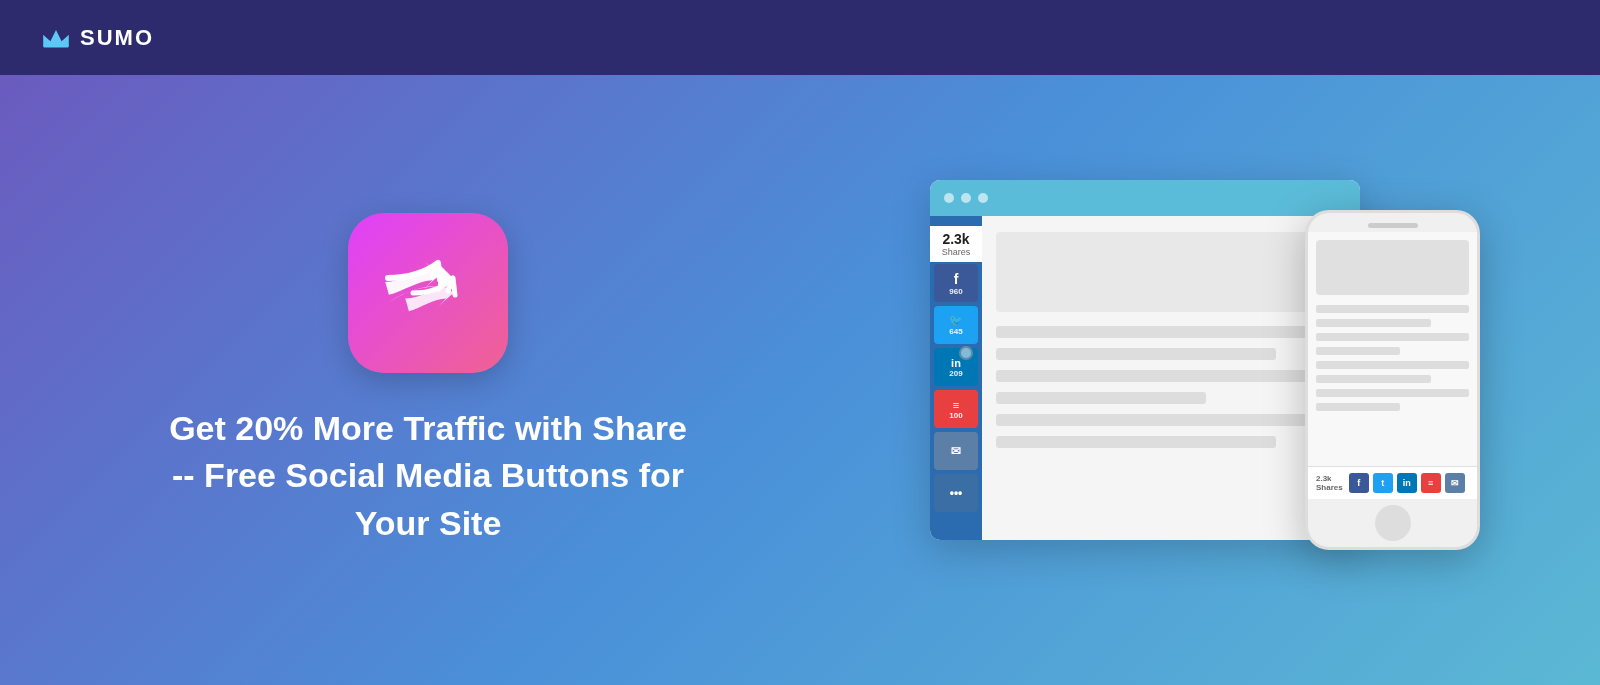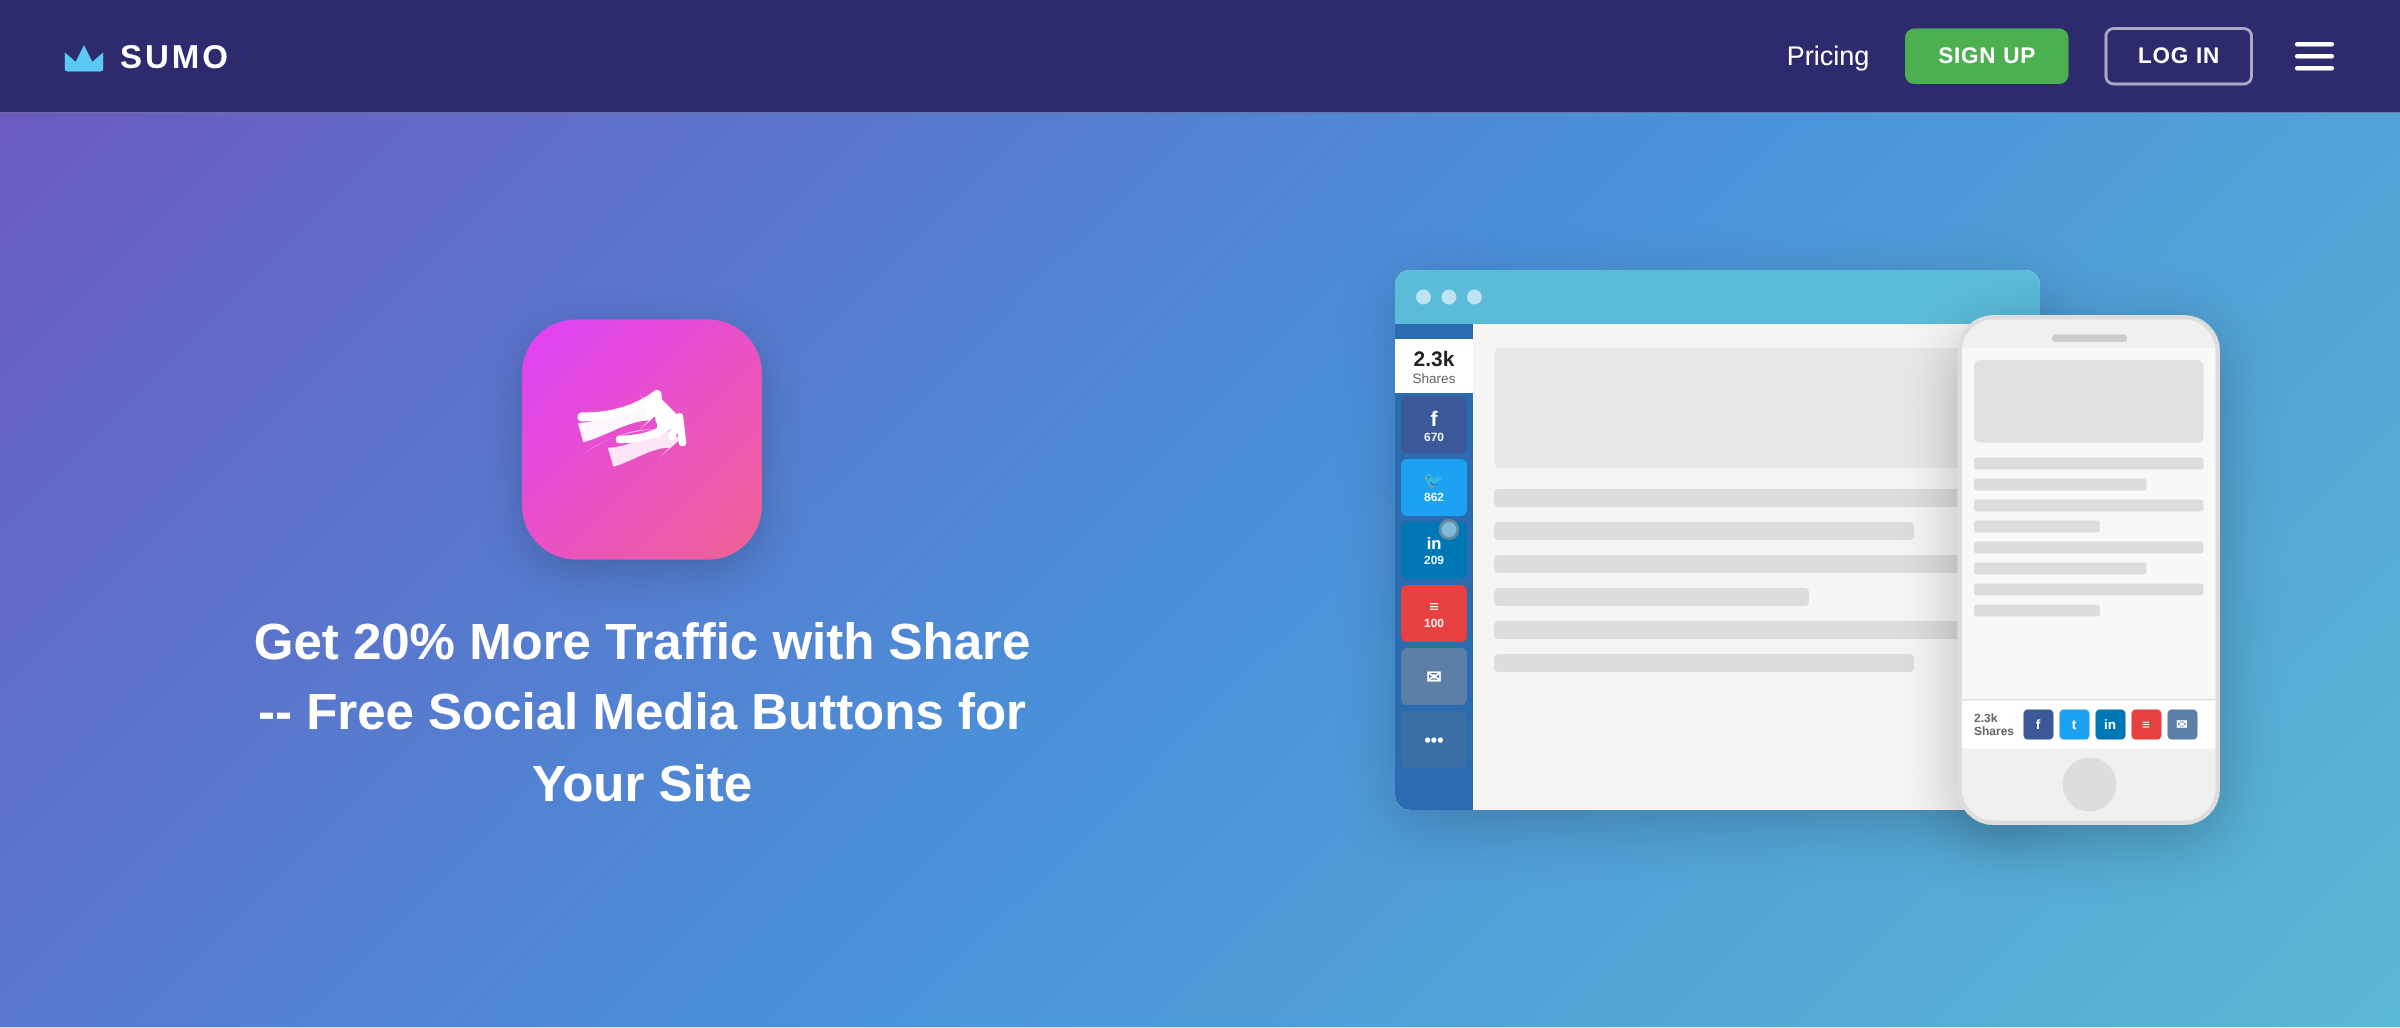--- a/index.html
+++ b/index.html
@@ -334,30 +334,20 @@
 <body>
 
 <nav class="navbar">
   <div class="logo-area">
     <svg class="logo-crown" viewBox="0 0 40 28" fill="none" xmlns="http://www.w3.org/2000/svg">
       <path d="M4 24 L4 10 L13 18 L20 4 L27 18 L36 10 L36 24 Z" fill="#5bc8f5"></path>
       <rect x="4" y="22" width="32" height="4" rx="2" fill="#5bc8f5"></rect>
     </svg>
     <span class="logo-text">SUMO</span>
   </div>
-  <div class="nav-right">
-    <span class="nav-pricing">Pricing</span>
-    <button class="btn-signup">SIGN UP</button>
-    <button class="btn-login">LOG IN</button>
-    <div class="hamburger">
-      <span></span>
-      <span></span>
-      <span></span>
-    </div>
-  </div>
 </nav>
 
 <section class="hero">
   <div class="hero-content">
 
     <div class="hero-left">
       <div class="app-icon">
         <svg viewBox="0 0 100 70" fill="none" xmlns="http://www.w3.org/2000/svg">
 
           <path d="M10 20 Q40 20 60 5 L55 18 M60 5 L62 22" stroke="white" stroke-width="6" stroke-linecap="round" stroke-linejoin="round" fill="none"></path>
@@ -384,25 +374,25 @@
         </div>
         <div class="browser-body">
 
           <div class="share-sidebar">
             <div style="background:white; width:100%; text-align:center; padding:5px 2px;">
               <div class="share-count-num">2.3k</div>
               <div class="share-count-label">Shares</div>
             </div>
             <div class="share-btn share-btn-fb">
               <span class="share-btn-icon">f</span>
-              <span class="share-btn-count">670</span>
+              <span class="share-btn-count">960</span>
             </div>
             <div class="share-btn share-btn-tw">
               <span class="share-btn-icon" style="font-size:11px;">🐦</span>
-              <span class="share-btn-count">862</span>
+              <span class="share-btn-count">645</span>
             </div>
             <div class="share-btn share-btn-li">
               <span class="share-btn-icon" style="font-size:11px;">in</span>
               <span class="share-btn-count">209</span>
             </div>
             <div class="share-btn share-btn-su">
               <span class="share-btn-icon" style="font-size:11px;">≡</span>
               <span class="share-btn-count">100</span>
             </div>
             <div class="share-btn share-btn-em">

